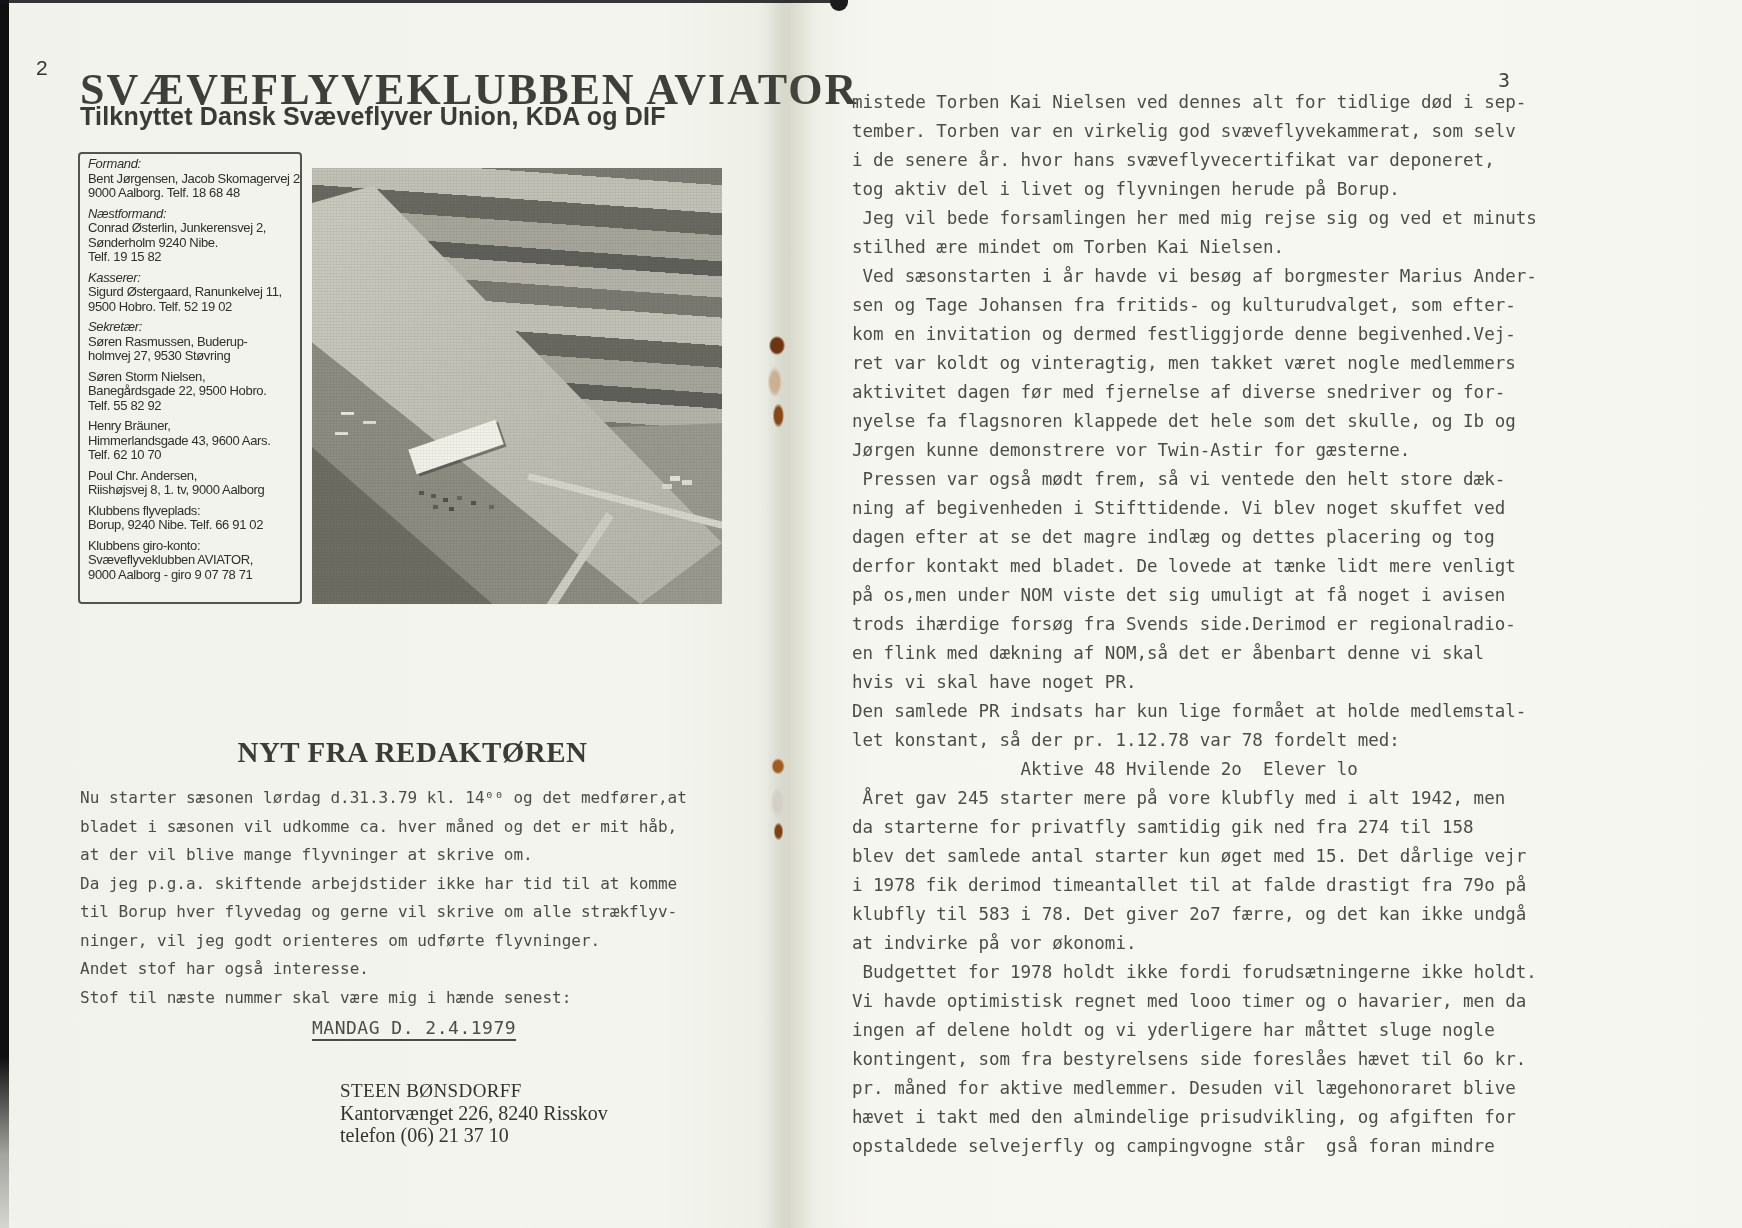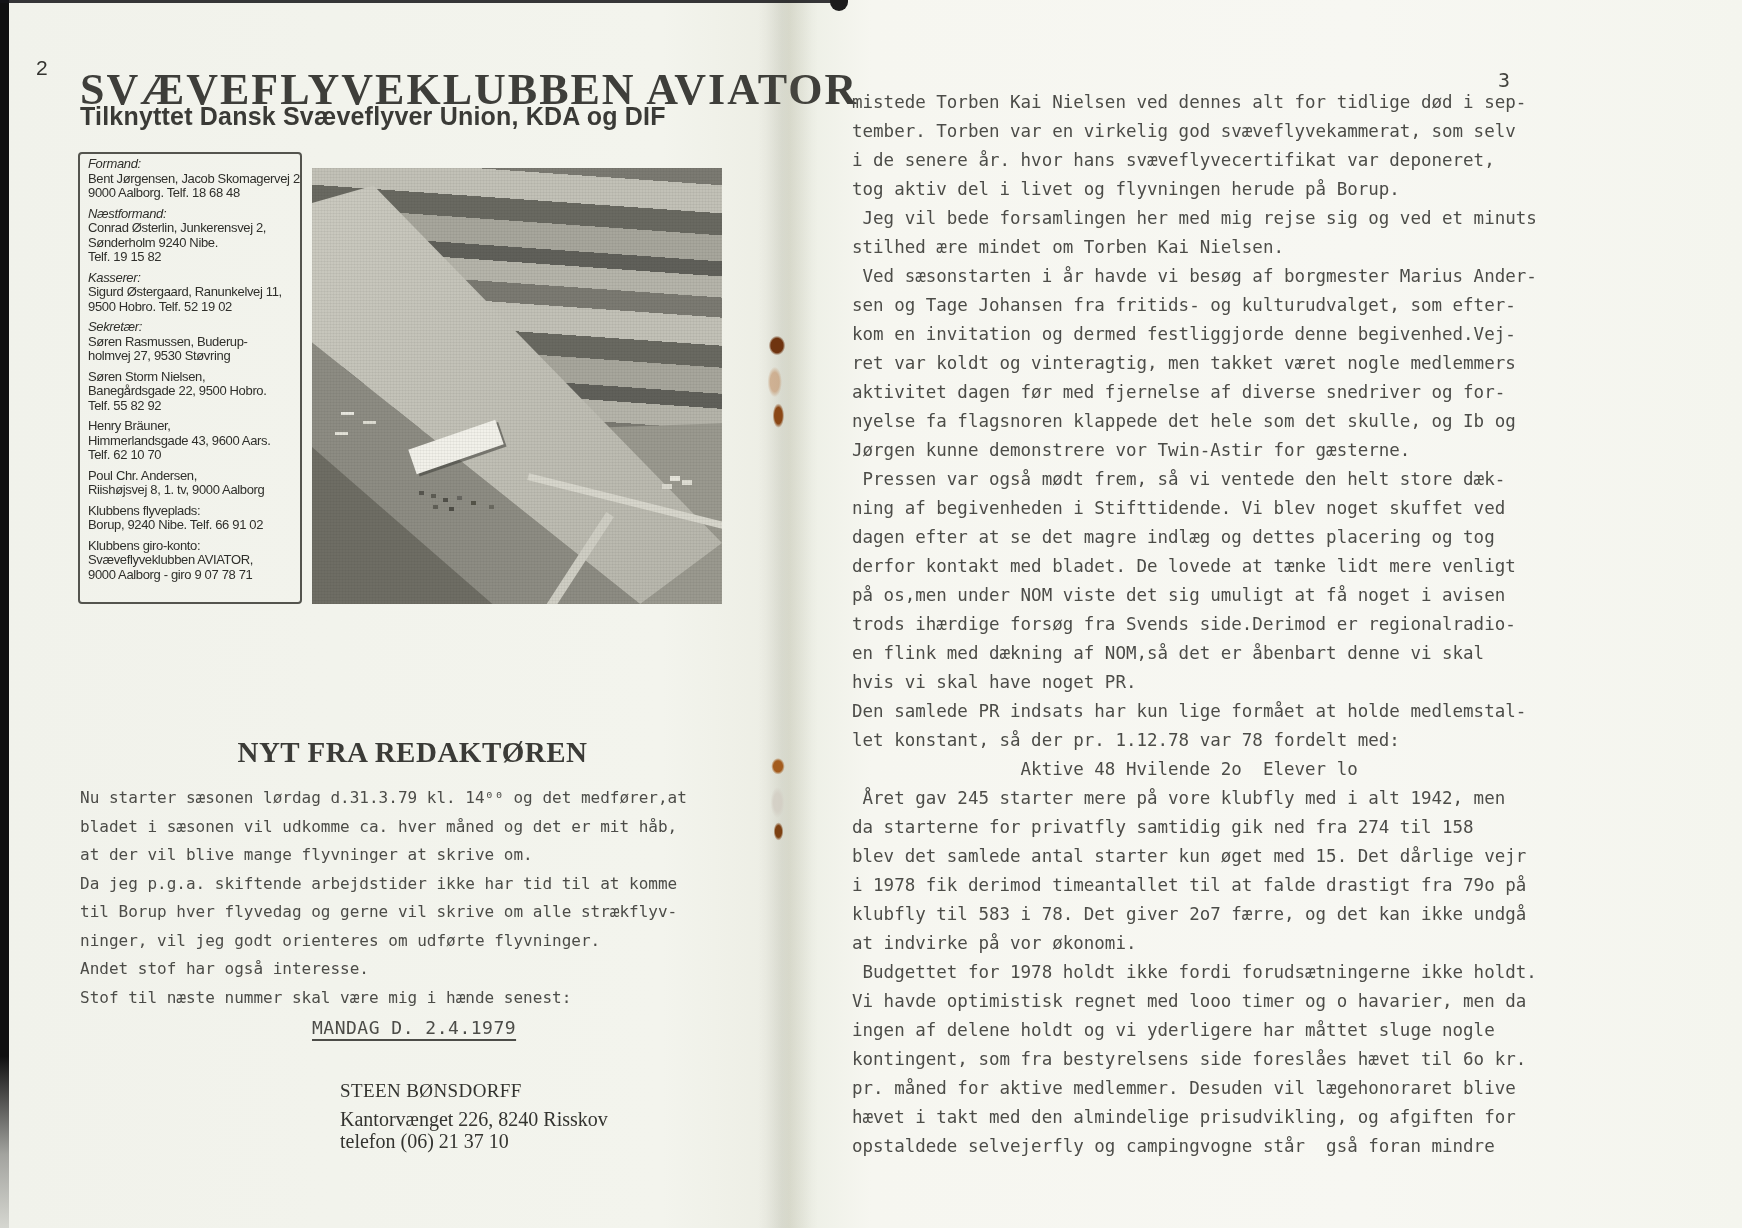--- a/index.html
+++ b/index.html
@@ -87,21 +87,21 @@
 
   .mono { font-family:"DejaVu Sans Mono", monospace; color:#4c4c48; }
   .left-body { position:absolute; left:80px; top:784px; width:690px; font-size:16px; }
   .left-body .bline { line-height:28.5px; white-space:pre; }
   .deadline { position:absolute; left:312px; top:1013px; font-size:18px; line-height:30px;
     font-family:"DejaVu Sans Mono", monospace; color:#4c4c48;
     text-decoration:underline; text-underline-offset:5px; text-decoration-thickness:1.5px;
     letter-spacing:.5px; white-space:pre; }
   .signature { position:absolute; left:340px; top:1080px;
     font-family:"Liberation Serif", serif; color:#33332f; }
-  .sig-name { font-size:19px; letter-spacing:.4px; margin-bottom:6px; }
+  .sig-name { font-size:19px; letter-spacing:.4px; }
   .sig-line { font-size:20px; line-height:22px; }
 
   
   .pagenum-right { position:absolute; left:1498px; top:68px; font-size:20px;
     font-family:"DejaVu Sans Mono", monospace; color:#44443f; }
   .right-body { position:absolute; left:852px; top:88px; width:695px; font-size:17.5px; }
   .right-body .bline { line-height:29px; white-space:pre; }
 </style>
 </head>
 <body>

